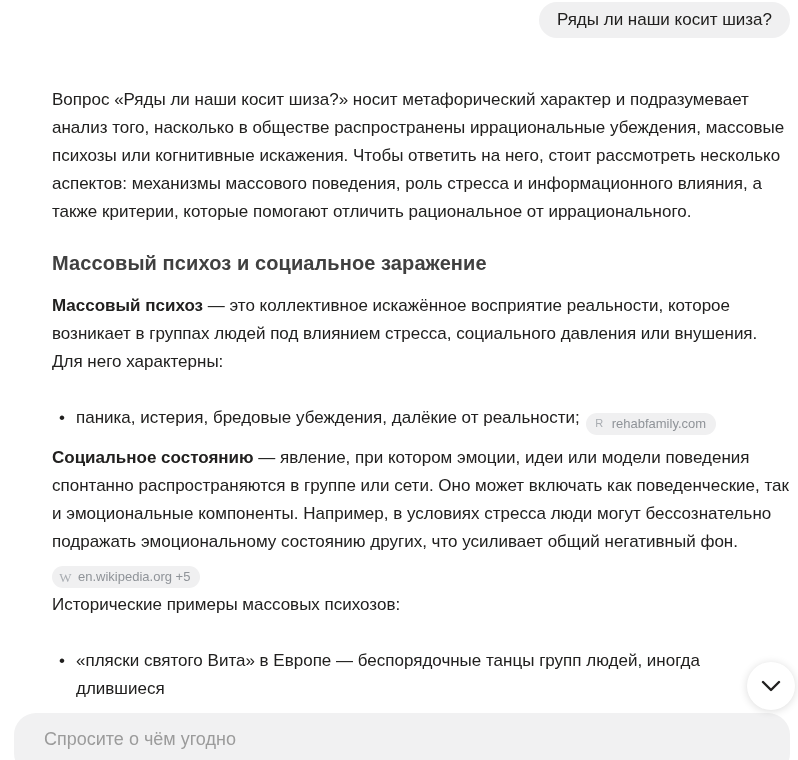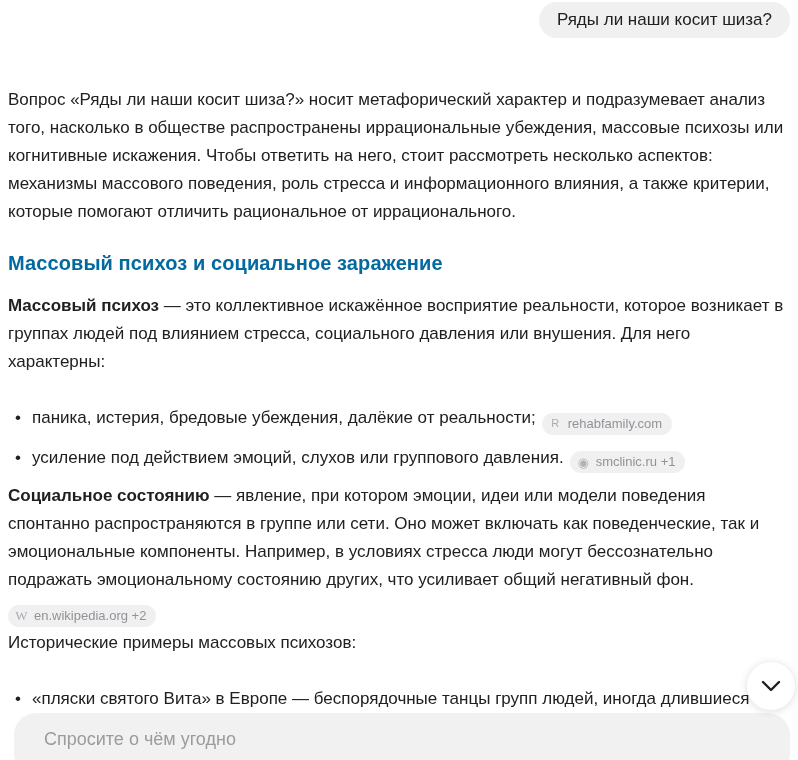--- a/index.html
+++ b/index.html
@@ -4,21 +4,21 @@
 <style>
   * { margin: 0; padding: 0; box-sizing: border-box; }
   html, body { background: #ffffff; }
   body {
     width: 798px; height: 760px;
     font-family: "Liberation Sans", "DejaVu Sans", sans-serif;
     color: #21201f;
     overflow: hidden;
     position: relative;
   }
-  .page { position: relative; width: 798px; height: 760px; overflow: hidden; }
+  .page { position: relative; width: 798px; height: 760px; overflow: hidden; padding-left: 44px; }
 
   
   .user-row { display: flex; justify-content: flex-end; padding: 2px 8px 0 0; }
   .user-bubble {
     background: #f0f0f1;
     border-radius: 18px;
     padding: 7px 18px;
     font-size: 17px;
     line-height: 22px;
     color: #21201f;
@@ -27,21 +27,21 @@
 
   
   .answer { margin: 0 8px; font-size: 17px; line-height: 28px; color: #21201f; }
   .answer p.intro { margin-top: 48px; }
   .answer h2 {
     margin: 24px 0 16px 0;
     font-size: 20px;
     line-height: 26px;
     font-weight: 800;
     letter-spacing: 0.1px;
-    color: #0369a1;
+    color: #404040;
   }
   .answer p { }
   .answer b { font-weight: 700; }
 
   ul.bullets { list-style: none; margin-top: 28px; }
   ul.bullets li {
     position: relative;
     padding-left: 24px;
     margin-bottom: 9px;
   }
@@ -141,34 +141,28 @@
 
     <p><b>Массовый психоз</b><span> — это коллективное искажённое восприятие реальности, которое возникает в группах людей под влиянием стресса, социального давления или внушения. Для него характерны:</span></p>
 
     <ul class="bullets">
       <li>
         <span>паника, истерия, бредовые убеждения, далёкие от реальности;</span><span class="chip">
             <span class="chip-ico">R</span>
             <span>rehabfamily.com</span>
           </span>
       </li>
-      <li>
-        <span>усиление под действием эмоций, слухов или группового давления.</span><span class="chip">
-            <span class="chip-ico ico-ring">◉</span>
-            <span>smclinic.ru +1</span>
-          </span>
-      </li>
     </ul>
 
     <p><b>Социальное состоянию</b><span> — явление, при котором эмоции, идеи или модели поведения спонтанно распространяются в группе или сети. Оно может включать как поведенческие, так и эмоциональные компоненты. Например, в условиях стресса люди могут бессознательно подражать эмоциональному состоянию других, что усиливает общий негативный фон.</span></p>
 
     <div class="chip-row">
       <span class="chip">
           <span class="chip-ico ico-serif">W</span>
-          <span>en.wikipedia.org +2</span>
+          <span>en.wikipedia.org +5</span>
         </span>
     </div>
 
     <p>Исторические примеры массовых психозов:</p>
 
     <ul class="bullets">
       <li>
         <span>«пляски святого Вита» в Европе — беспорядочные танцы групп людей, иногда длившиеся</span>
       </li>
     </ul>

